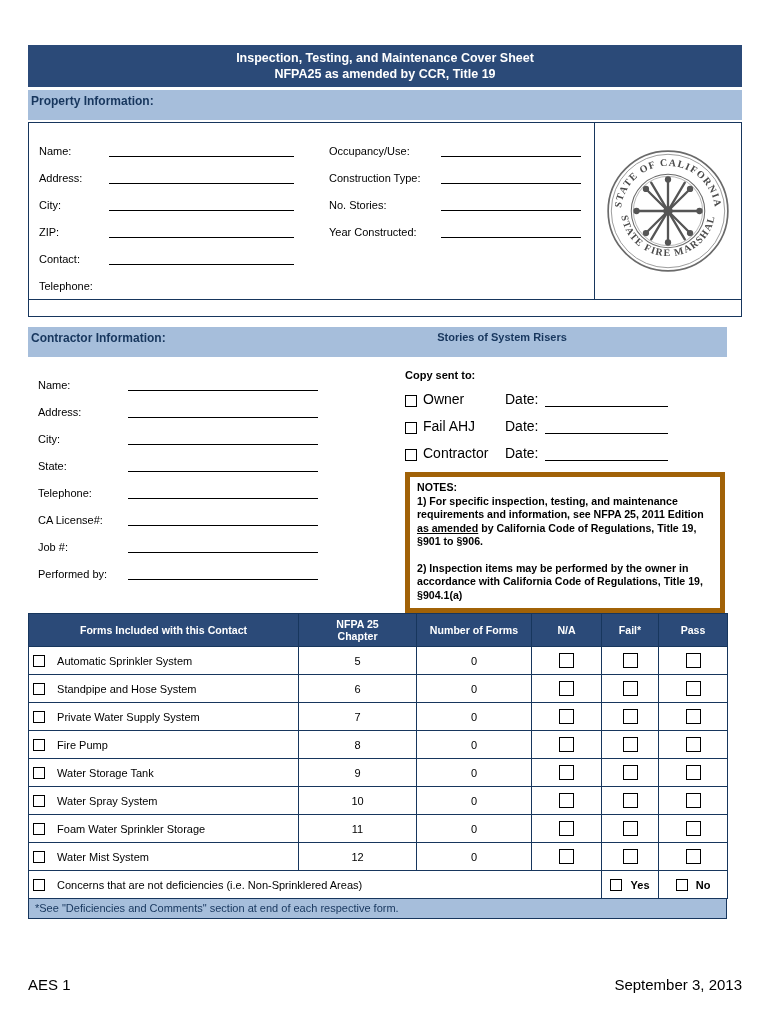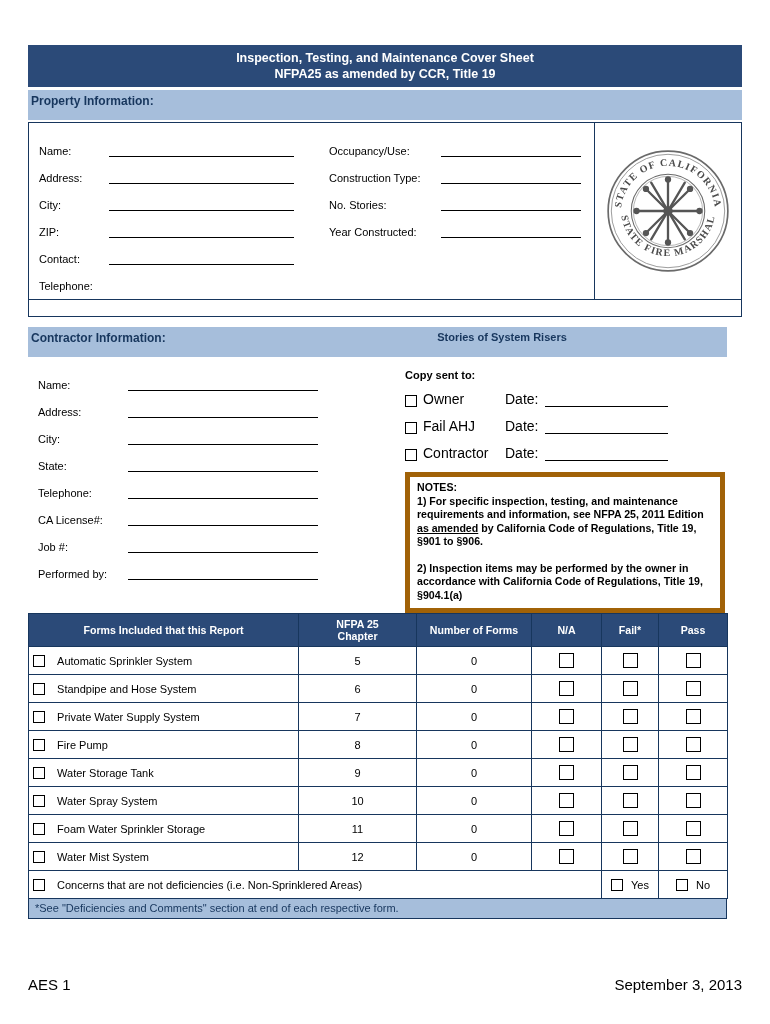--- a/index.html
+++ b/index.html
@@ -86,21 +86,21 @@
     padding: 4px 2px; border: 1px solid var(--border, #17365d); font-weight: bold;
   }
   table.systems th .th-narrow { display: inline-block; max-width: 62px; }
   table.systems td { border: 1px solid var(--border, #17365d); font-size: 11px;
     height: 28px; padding: 4px 4px; }
   .c-center { text-align: center; }
   .cb-lg { width: 15px; height: 15px; }
   .row-label { margin-left: 9px; vertical-align: middle; }
   td .cb { vertical-align: middle; }
   .concerns-td { padding-left: 4px; }
-  .yn-label { font-weight: normal; margin-left: 5px; vertical-align: middle; }
+  .yn-label { font-weight: bold; margin-left: 5px; vertical-align: middle; }
 
   
   .footnote-bar { width: 699px; background: var(--light-blue, #a6bedb);
     border: 1px solid var(--border, #17365d); border-top: none;
     padding: 3px 6px 4px 6px; font-size: 11px; color: var(--navy-text, #17365d); }
 
   
   .page-footer { position: absolute; left: 28px; right: 28px; top: 976px;
     display: flex; justify-content: space-between; font-size: 15px; }
 </style>
@@ -280,21 +280,21 @@
       <colgroup>
         <col style="width:270px">
           <col style="width:118px">
           <col style="width:115px">
         <col style="width:70px">
           <col style="width:57px">
           <col style="width:69px">
       </colgroup>
       <thead>
         <tr>
-          <th><span>Forms Included that this Report</span></th>
+          <th><span>Forms Included with this Contact</span></th>
           <th><span class="th-narrow">NFPA 25 Chapter</span></th>
           <th><span>Number of Forms</span></th>
           <th><span>N/A</span></th>
           <th><span>Fail*</span></th>
           <th><span>Pass</span></th>
         </tr>
       </thead>
       <tbody id="systems-body">
           <tr>
         <td>

